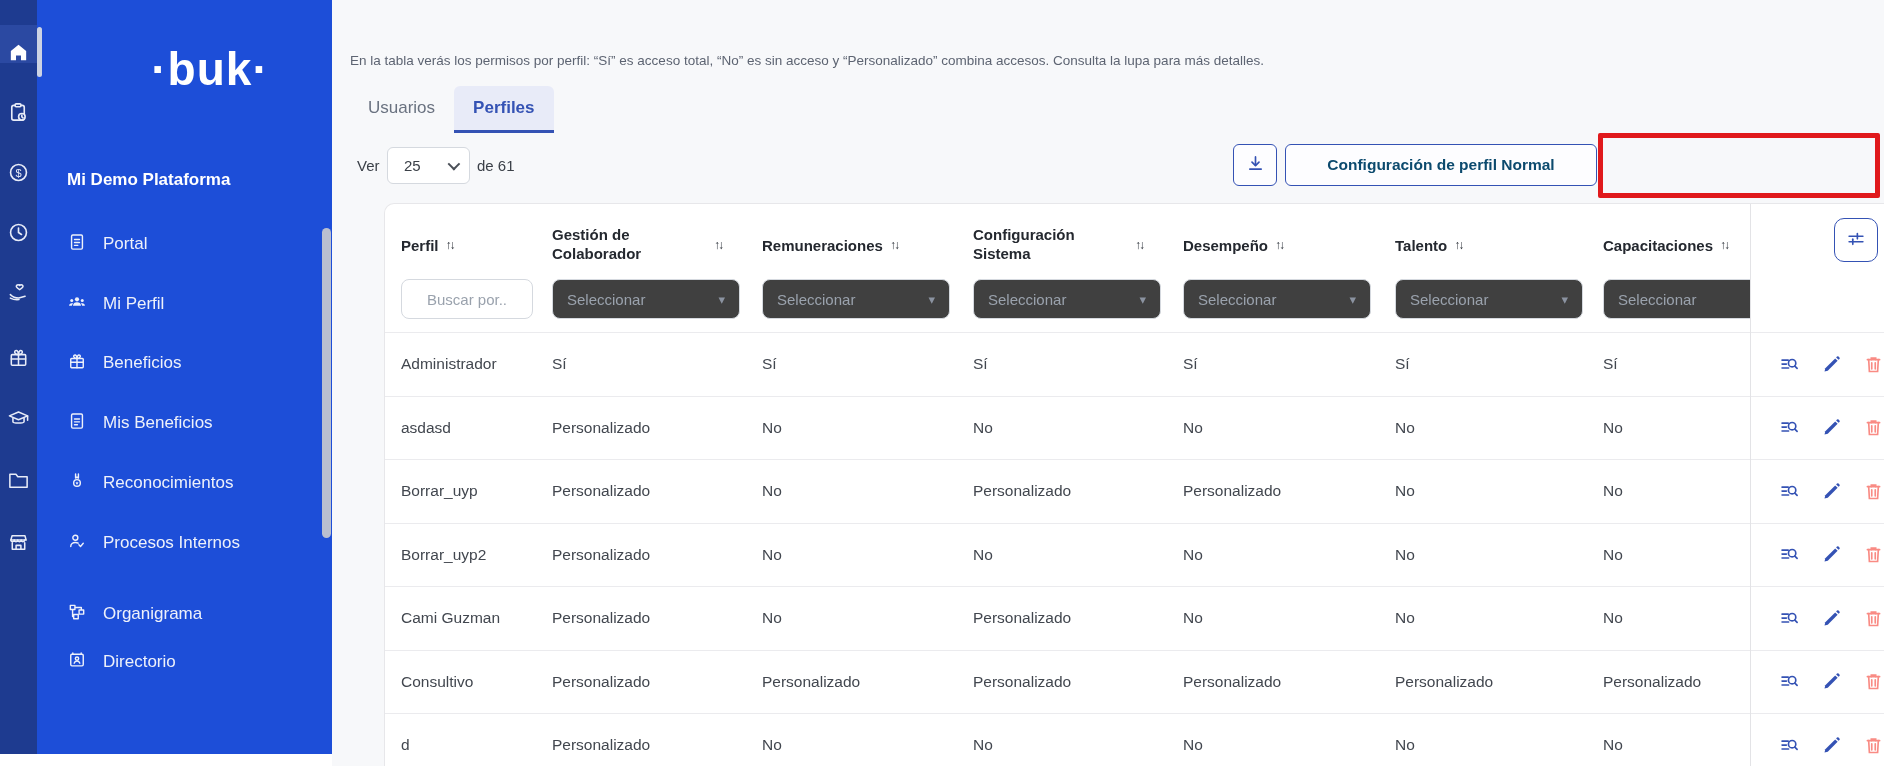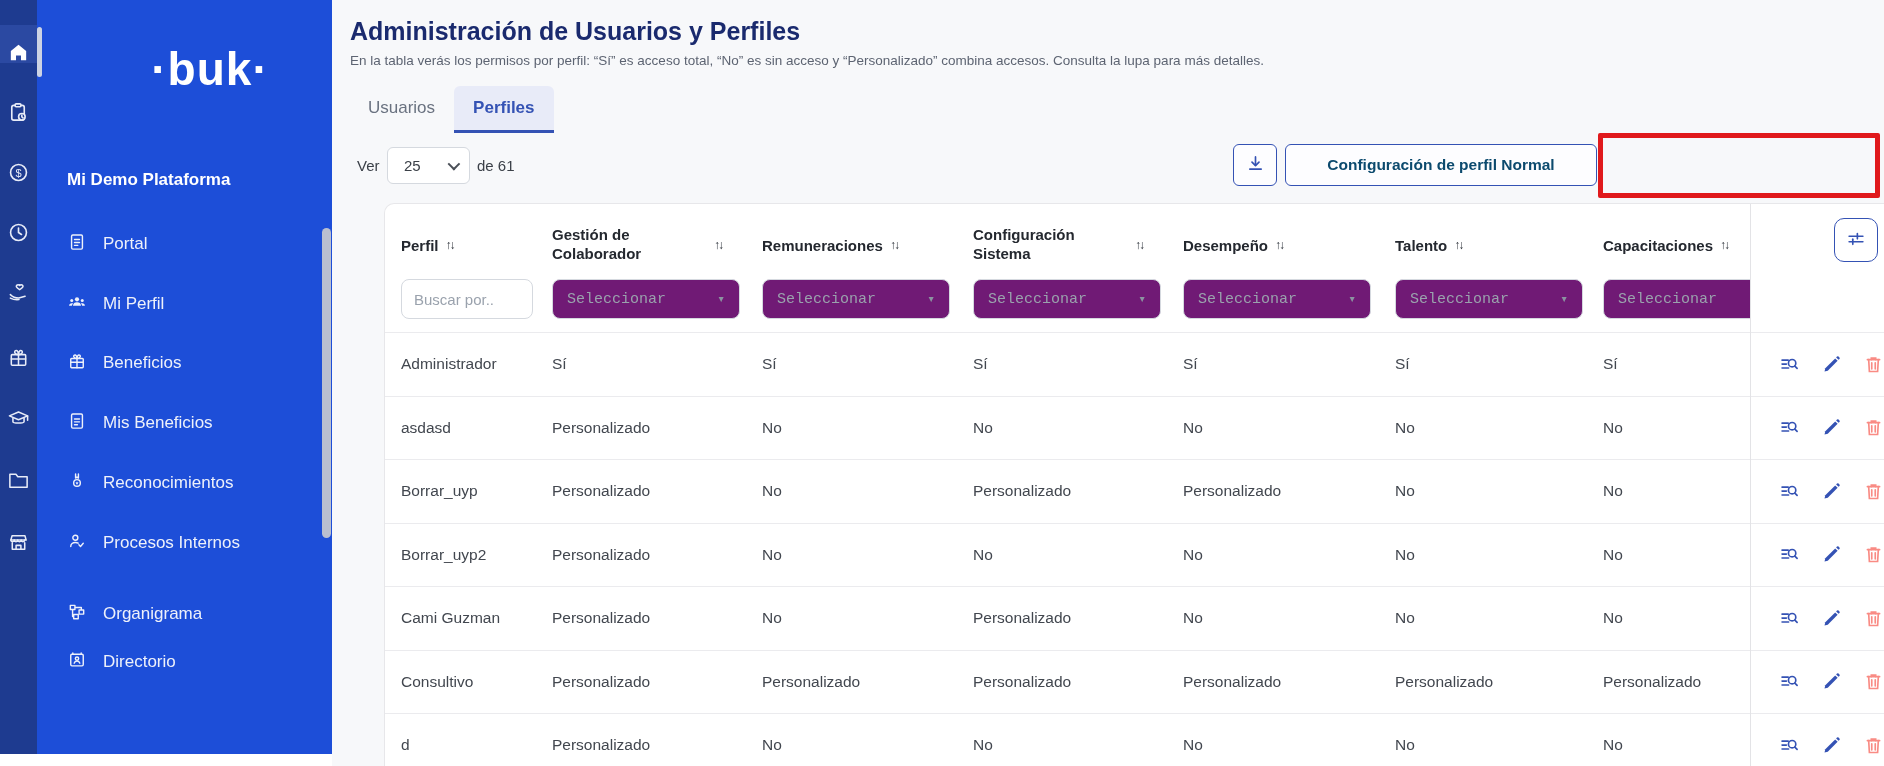--- a/index.html
+++ b/index.html
@@ -48,23 +48,23 @@
 
   
   .card { position:absolute; left:18px; top:203px; width:1534px; height:643px; background:#ffffff; border:1px solid #e7e7ea; border-bottom:none; border-radius:10px 10px 0 0; overflow:hidden;margin-left:34px; }
   .tgrid { display:grid; grid-template-columns:151px 210px 211px 210px 212px 208px auto; padding-left:16px; }
   .thead { position:absolute; left:0; top:18px; right:0; }
   .th { display:flex; align-items:center; font-size:15px; font-weight:700; color:#24282f; min-height:46px; padding-right:14px; }
   .th .lbl2 { width:118px; line-height:1.25; }
   .th.between { justify-content:space-between;gap:11px; }
   .sort { font-size:12px; color:#2c3139; letter-spacing:-2px; margin-left:7px; cursor:pointer; flex:0 0 auto; }
   .tfilters { position:absolute; left:0; top:75px; right:0; }
-  .f-input { width:132px; height:40px; border:1px solid #d5d9df; border-radius:8px; padding:0 12px; font-size:15px; color:#1d4ed8; background:#fff; font-family:inherit; }
+  .f-input { width:132px; height:40px; border:1px solid #d5d9df; border-radius:8px; padding:0 12px; font-size:15px; color:#1d4ed8; background:#fff; font-family:inherit;text-align:center; }
   .f-input::placeholder { color:#9aa2ad; }
-  .f-select { width:188px; height:40px; border:1px solid #d5d9df; border-radius:8px; background:#701a75; display:flex; align-items:center; justify-content:space-between; padding:0 14px; font-size:15px; color:#9aa2ad; cursor:pointer;font-family:Liberation Mono, monospace; }
+  .f-select { width:188px; height:40px; border:1px solid #d5d9df; border-radius:8px; background:#404040; display:flex; align-items:center; justify-content:space-between; padding:0 14px; font-size:15px; color:#9aa2ad; cursor:pointer; }
   .f-select .car { color:#8b93a1; font-size:13px; }
   .rows { position:absolute; left:0; top:128px; right:0; }
   .t-row { height:63.5px; border-top:1px solid #ebebee; align-items:center; }
   .td { font-size:15.5px; color:#42474f; padding-right:10px; overflow:hidden; white-space:nowrap; }
 
   
   .acts { position:absolute; left:1365px; top:0; width:169px; height:563px; background:#ffffff; border-left:1px solid #e3e3e6; z-index:3; }
   .btn-colsettings { position:absolute; left:83px; top:14px; width:44px; height:44px; background:#fff; border:1.5px solid #3452b4; border-radius:10px; display:flex; align-items:center; justify-content:center; cursor:pointer; }
   .btn-colsettings svg { width:22px; height:22px; }
   .act-row { position:absolute; left:0; width:169px; height:63.5px; display:flex; align-items:center; gap:21px; padding-left:28px; border-top:1px solid #ebebee; }
@@ -211,21 +211,20 @@
               <path d="M7 5V3.5M17 5V3.5"></path>
             </svg></span>
         <span class="nav-label">Directorio</span>
       </div>
     </nav>
   </aside>
   <div class="panel-scroll"></div>
   <div class="bottom-strip"></div>
 
   <main class="main">
-    <h1 class="page-title">Administración de Usuarios y Perfiles</h1>
     <p class="page-subtitle">En la tabla verás los permisos por perfil: “Sí” es acceso total, “No” es sin acceso y “Personalizado” combina accesos. Consulta la lupa para más detalles.</p>
 
     <div class="tabs">
       <div class="tab">Usuarios</div>
       <div class="tab active">Perfiles</div>
     </div>
 
     <span class="ver-label">Ver</span>
     <div class="ver-select">
       <span>25</span>

